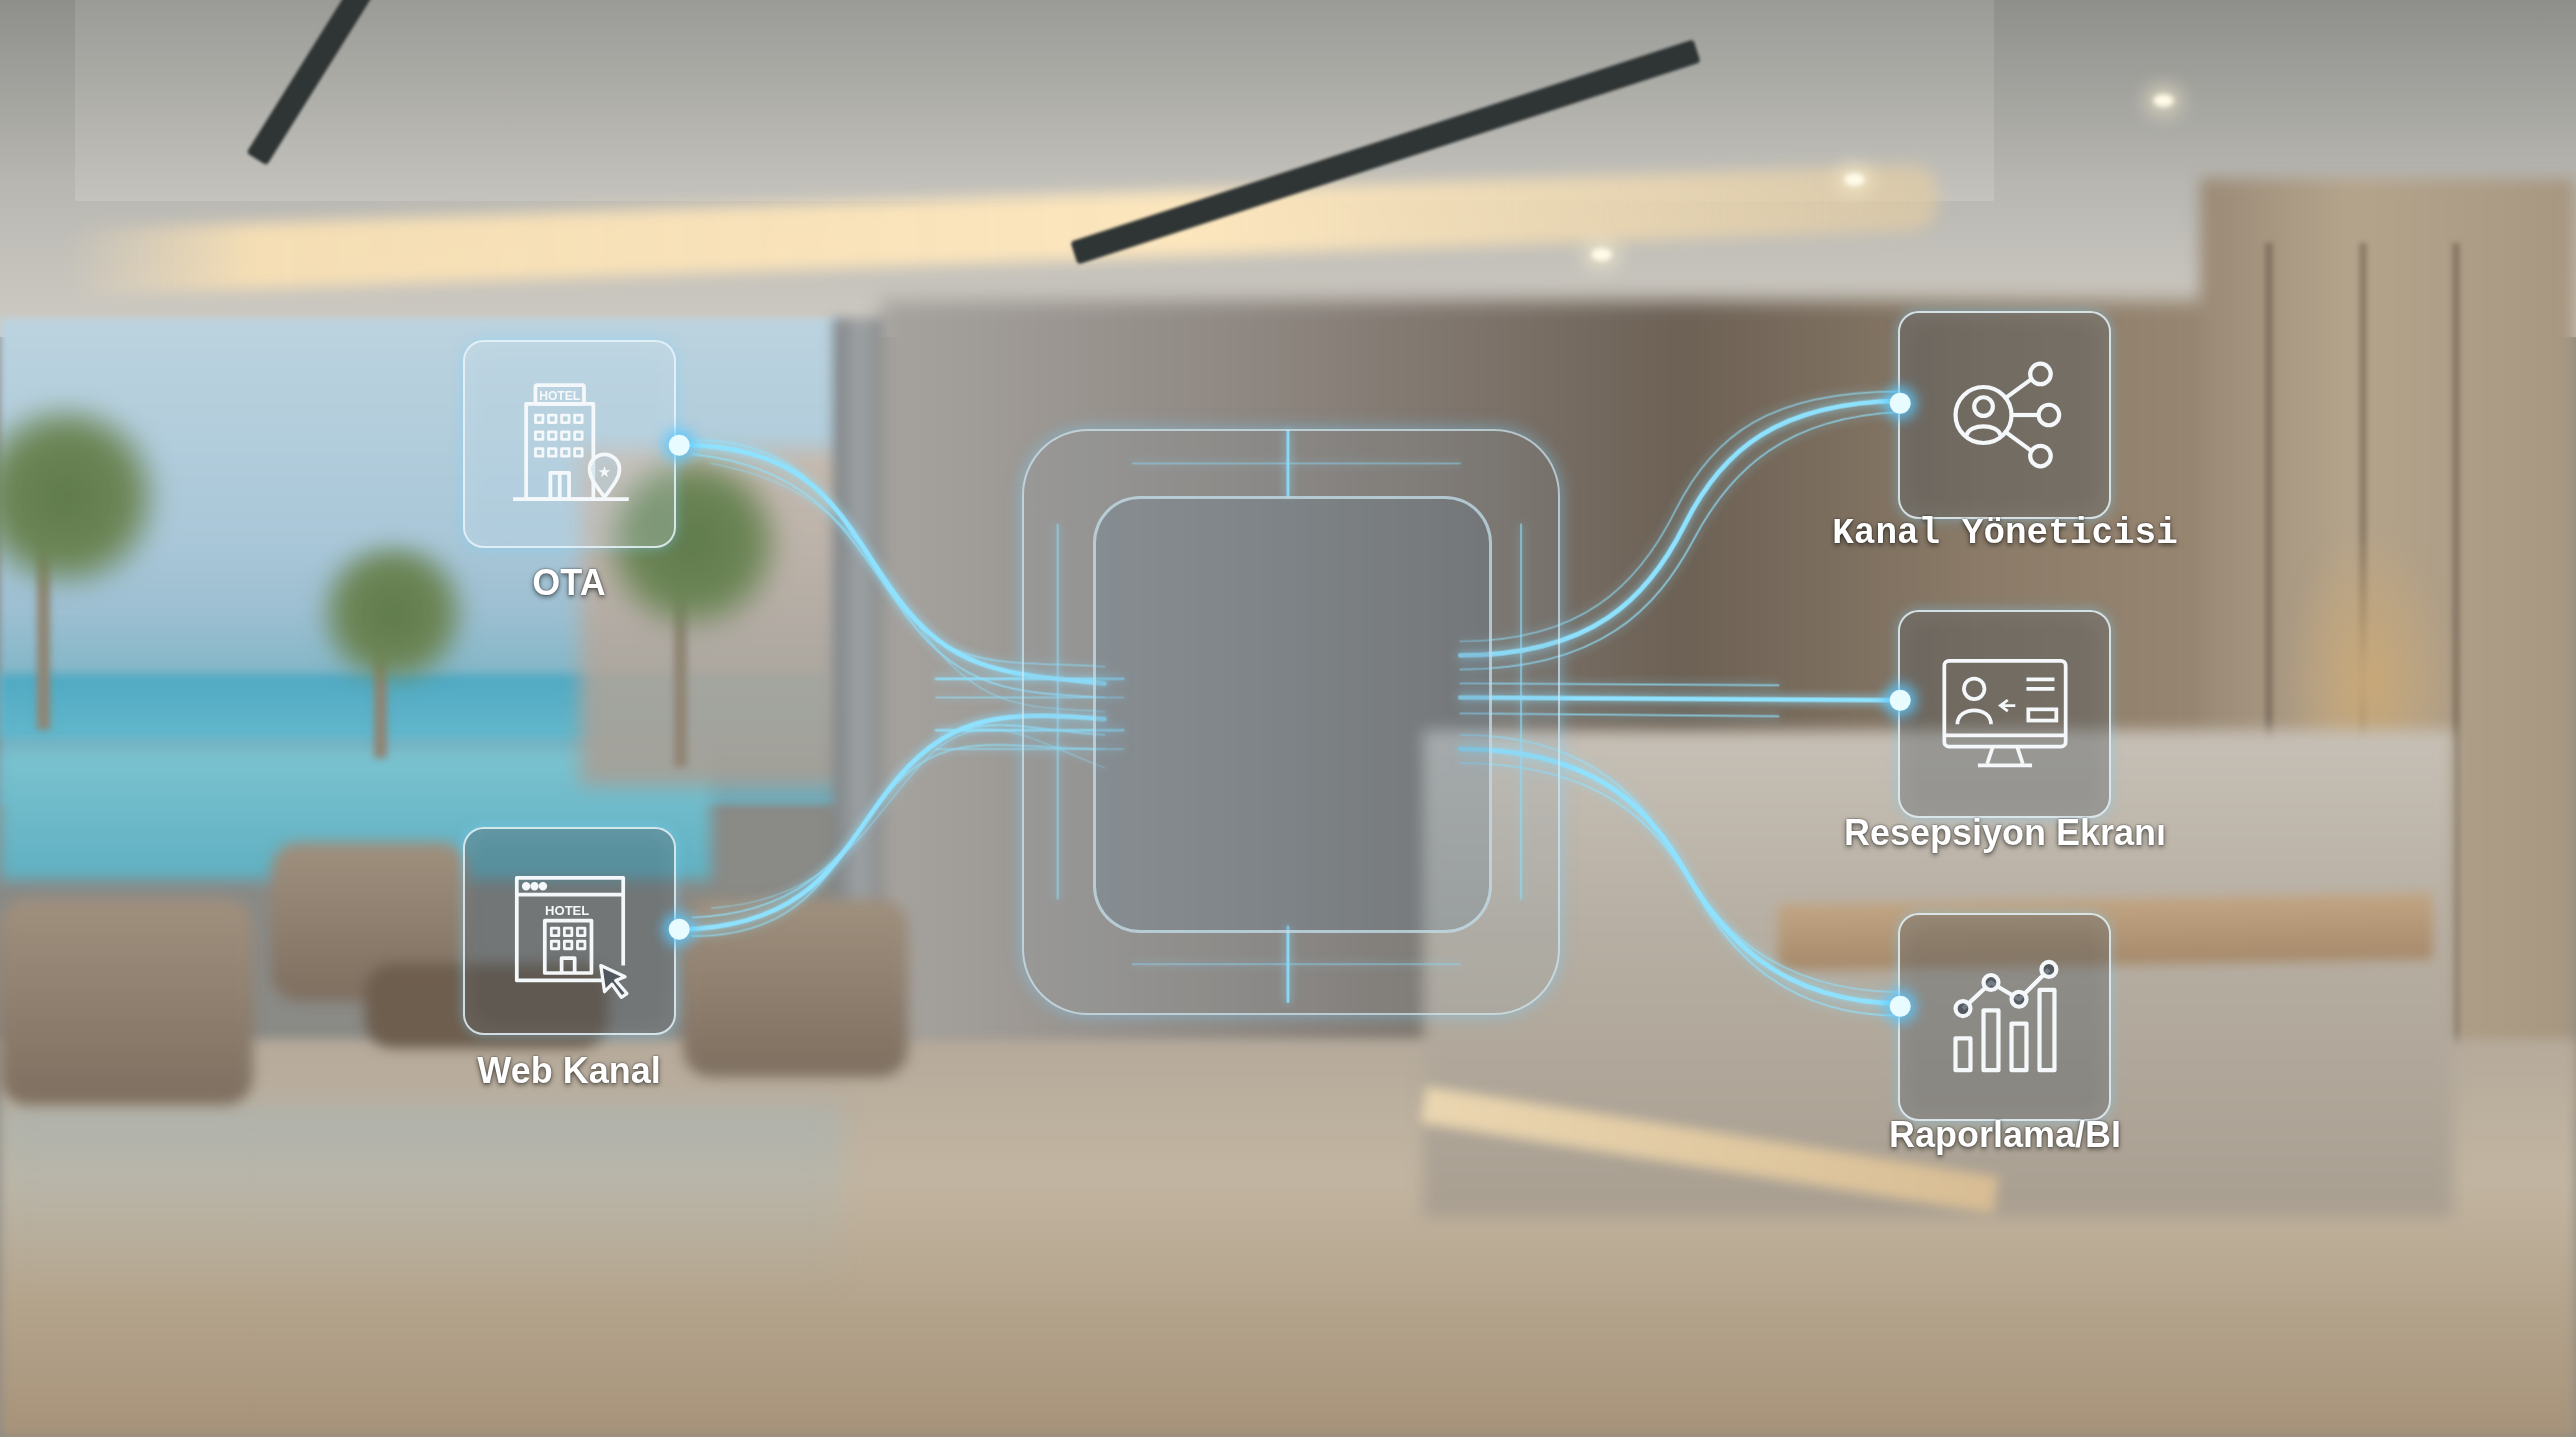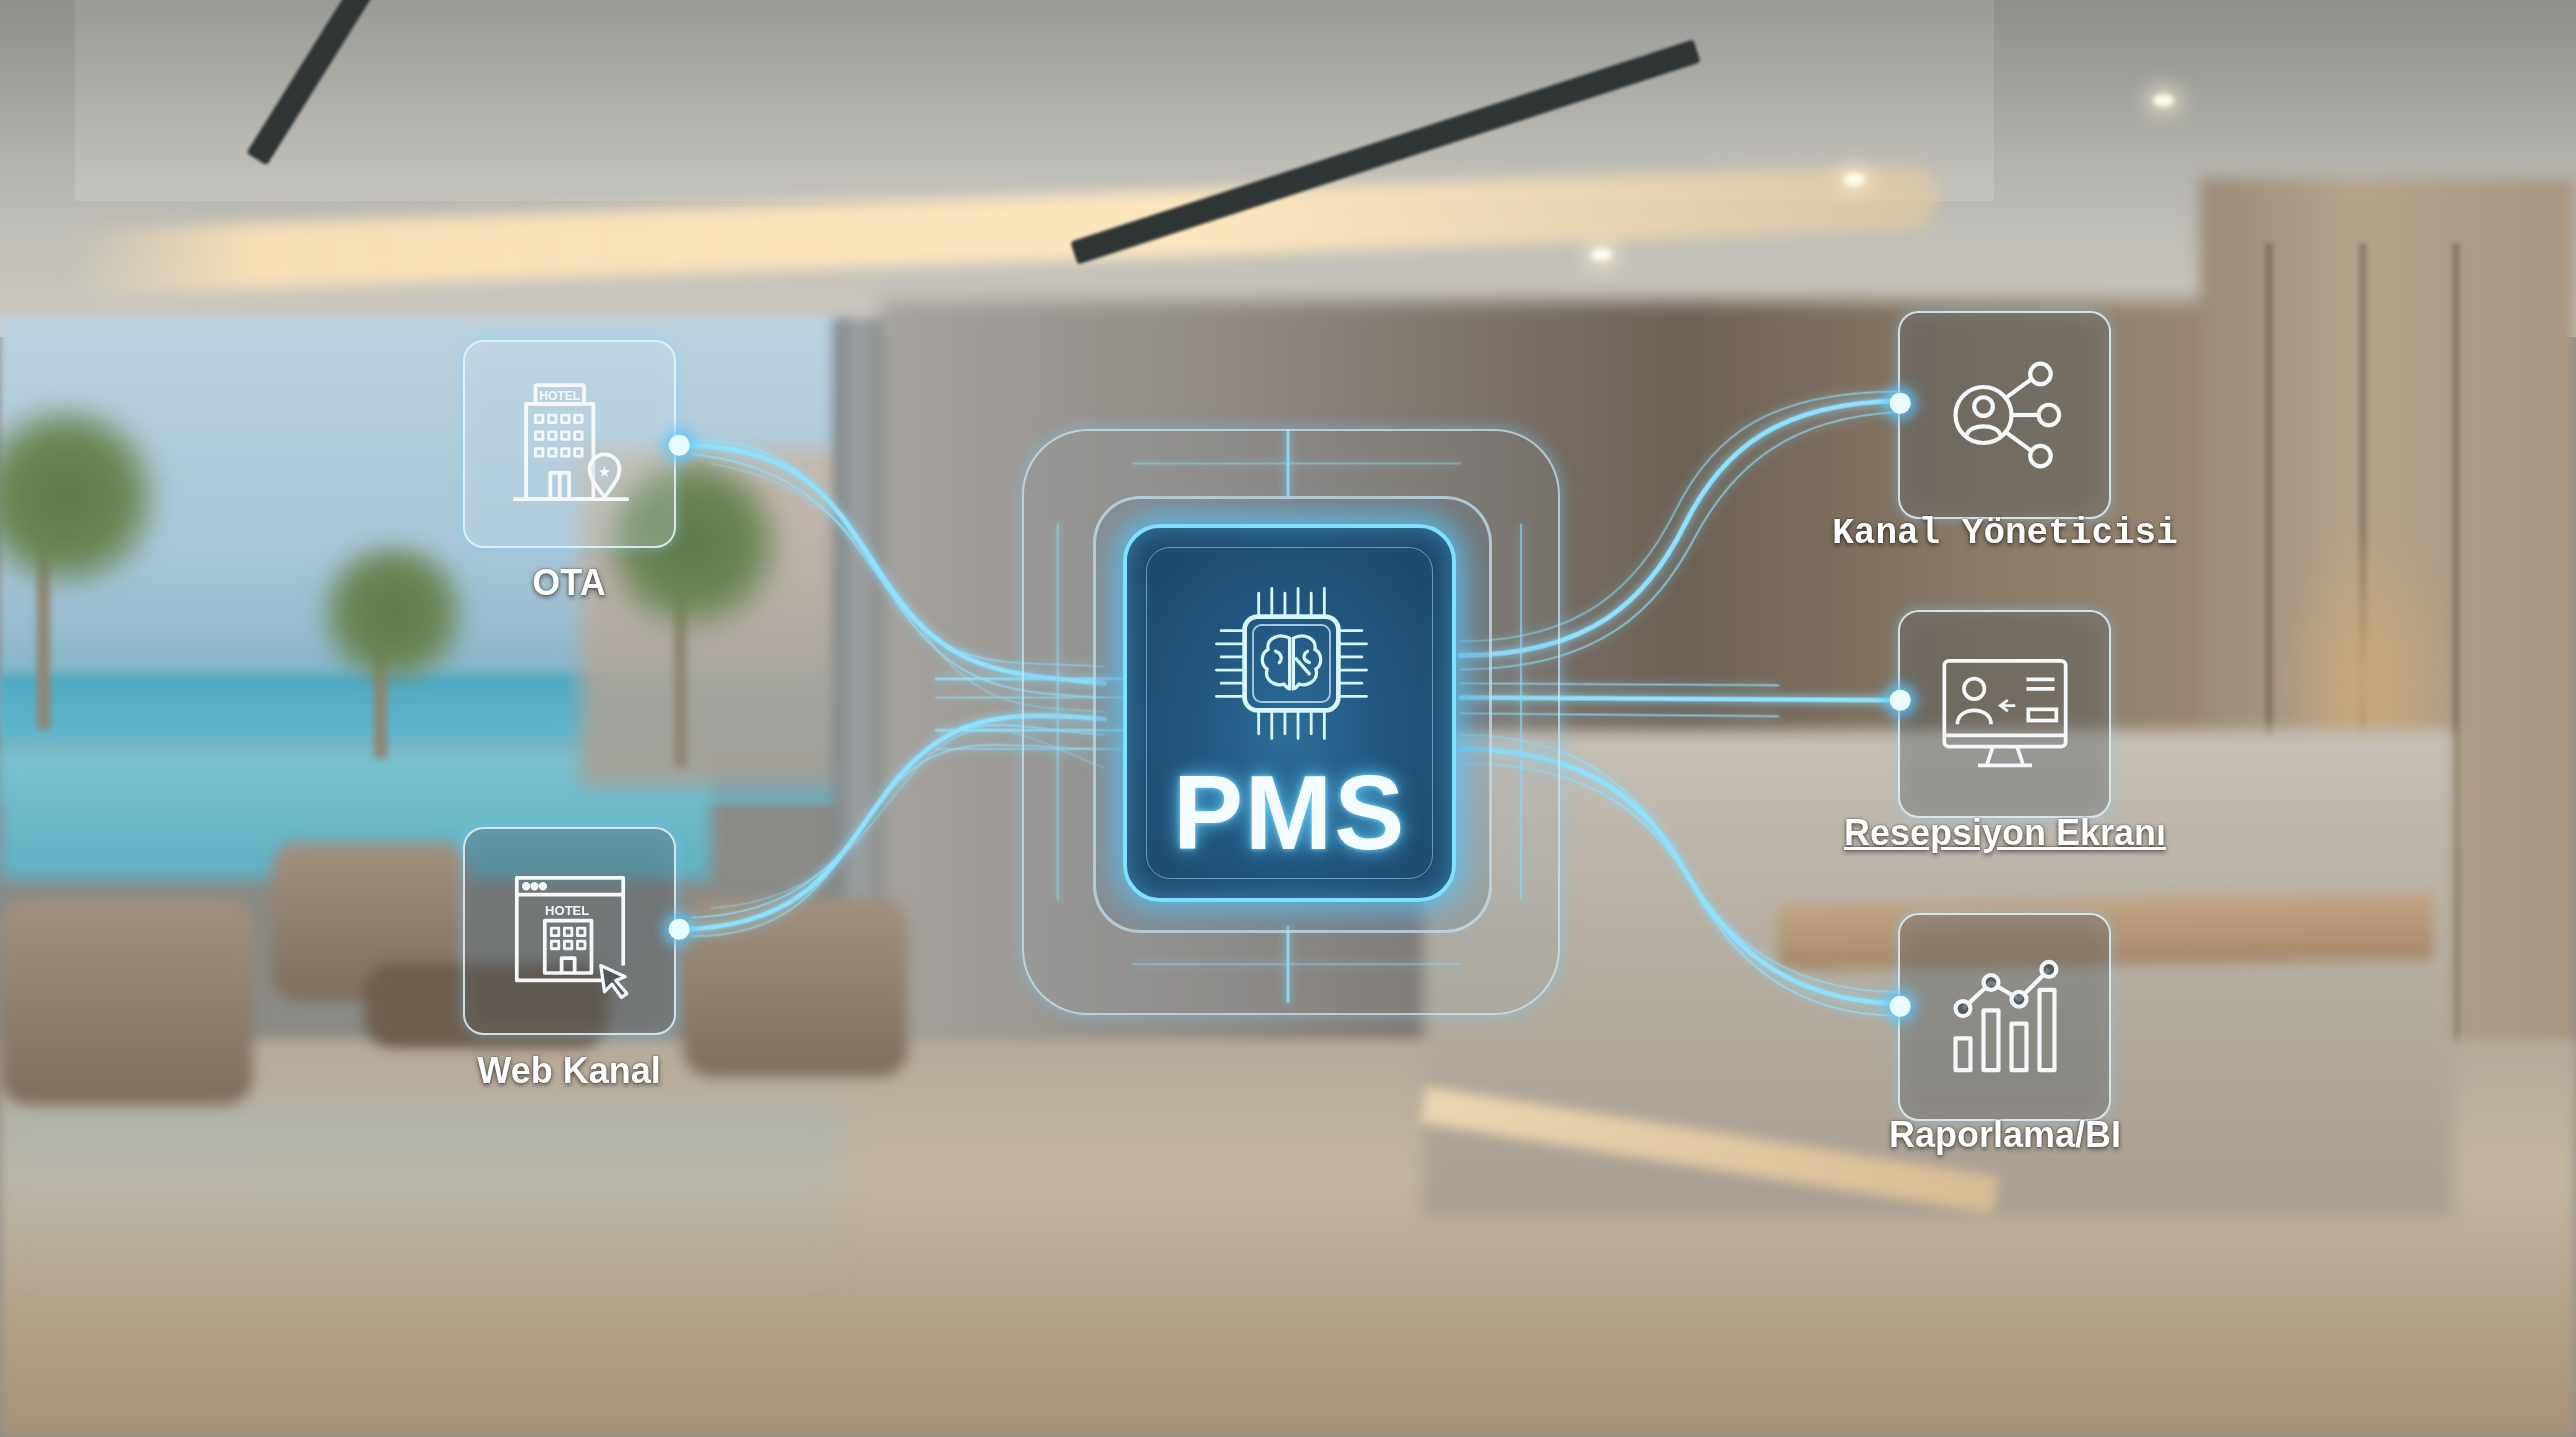--- a/index.html
+++ b/index.html
@@ -197,39 +197,20 @@
       <path d="M1376 990 L 1376 1070" stroke-width="3"></path>
       <path d="M1130 560 L 1130 960" stroke-width="2" opacity=".7"></path>
       <path d="M1625 560 L 1625 960" stroke-width="2" opacity=".7"></path>
       <path d="M1210 495 L 1560 495" stroke-width="2" opacity=".5"></path>
       <path d="M1210 1030 L 1560 1030" stroke-width="2" opacity=".5"></path>
     </g>
   </svg>
 
   <div class="chip-outer"></div>
   <div class="chip-ring2"></div>
-  <div class="chip-core">
-    <div class="chip-core-inner"></div>
-    <svg class="brain-chip" viewBox="0 0 210 210" fill="none" stroke="#d8f6ff" stroke-linecap="round">
-      <rect x="55" y="55" width="100" height="100" rx="14" stroke-width="5"></rect>
-      <rect x="64" y="64" width="82" height="82" rx="9" stroke-width="2" opacity=".7"></rect>
-      <g stroke-width="3">
-        <path d="M70 55 V30 M84 55 V25 M98 55 V30 M112 55 V25 M126 55 V30 M140 55 V25"></path>
-        <path d="M70 155 V180 M84 155 V185 M98 155 V180 M112 155 V185 M126 155 V180 M140 155 V185"></path>
-        <path d="M55 70 H30 M55 84 H25 M55 98 H30 M55 112 H25 M55 126 H30 M55 140 H25"></path>
-        <path d="M155 70 H180 M155 84 H185 M155 98 H180 M155 112 H185 M155 126 H180 M155 140 H185"></path>
-      </g>
-      <g stroke-width="3.5">
-        <path d="M103 78 C 92 72, 78 78, 80 90 C 72 94, 72 106, 79 111 C 76 122, 86 130, 97 127 C 101 132, 103 132, 103 132 Z"></path>
-        <path d="M107 78 C 118 72, 132 78, 130 90 C 138 94, 138 106, 131 111 C 134 122, 124 130, 113 127 C 109 132, 107 132, 107 132 Z"></path>
-        <path d="M88 92 C 94 94, 96 100, 92 104 M122 92 C 116 96, 118 102, 124 104 M110 100 L 124 116"></path>
-      </g>
-    </svg>
-    <div class="pms-label">PMS</div>
-  </div>
 
   <div class="node" style="left:463px;top:340px;">
     <svg viewBox="0 0 150 150" fill="none" stroke="#f4f8fa" stroke-width="4" stroke-linejoin="round">
       <rect x="38" y="12" width="52" height="20" rx="2"></rect>
       <text x="64" y="27.5" font-family="Liberation Sans, sans-serif" font-size="13" font-weight="700" fill="#f4f8fa" stroke="none" text-anchor="middle">HOTEL</text>
       <rect x="28" y="32" width="72" height="102"></rect>
       <g stroke-width="3">
         <rect x="38" y="44" width="8" height="8"></rect>
           <rect x="52" y="44" width="8" height="8"></rect>
           <rect x="66" y="44" width="8" height="8"></rect>
@@ -298,21 +279,21 @@
       <path d="M10 98 H140"></path>
       <path d="M62 110 L 56 128 M88 110 L 94 128 M46 130 H104"></path>
       <circle cx="42" cy="48" r="11"></circle>
       <path d="M24 86 C 24 66, 60 66, 60 86"></path>
       <path d="M78 60 L 70 66 L 78 72 M72 66 H86" stroke-width="3"></path>
       <path d="M98 38 H128 M98 48 H128"></path>
       <rect x="100" y="70" width="30" height="12"></rect>
     </svg>
   </div>
   <div class="dot" style="left:1900px;top:700px;"></div>
-  <div class="node-label" style="left:2005px;top:812px;text-decoration:underline;">Resepsiyon Ekranı</div>
+  <div class="node-label" style="left:2005px;top:812px;">Resepsiyon Ekranı</div>
 
   <div class="node dark" style="left:1898px;top:913px;">
     <svg viewBox="0 0 150 150" fill="none" stroke="#f4f8fa" stroke-width="4.5" stroke-linejoin="round">
       <rect x="22" y="98" width="16" height="34"></rect>
       <rect x="52" y="68" width="16" height="64"></rect>
       <rect x="82" y="82" width="16" height="50"></rect>
       <rect x="112" y="46" width="16" height="86"></rect>
       <path d="M30 66 L 60 38 L 90 56 L 122 24"></path>
       <circle cx="30" cy="66" r="8" fill="rgba(60,70,80,0.7)"></circle>
       <circle cx="60" cy="38" r="8" fill="rgba(60,70,80,0.7)"></circle>

